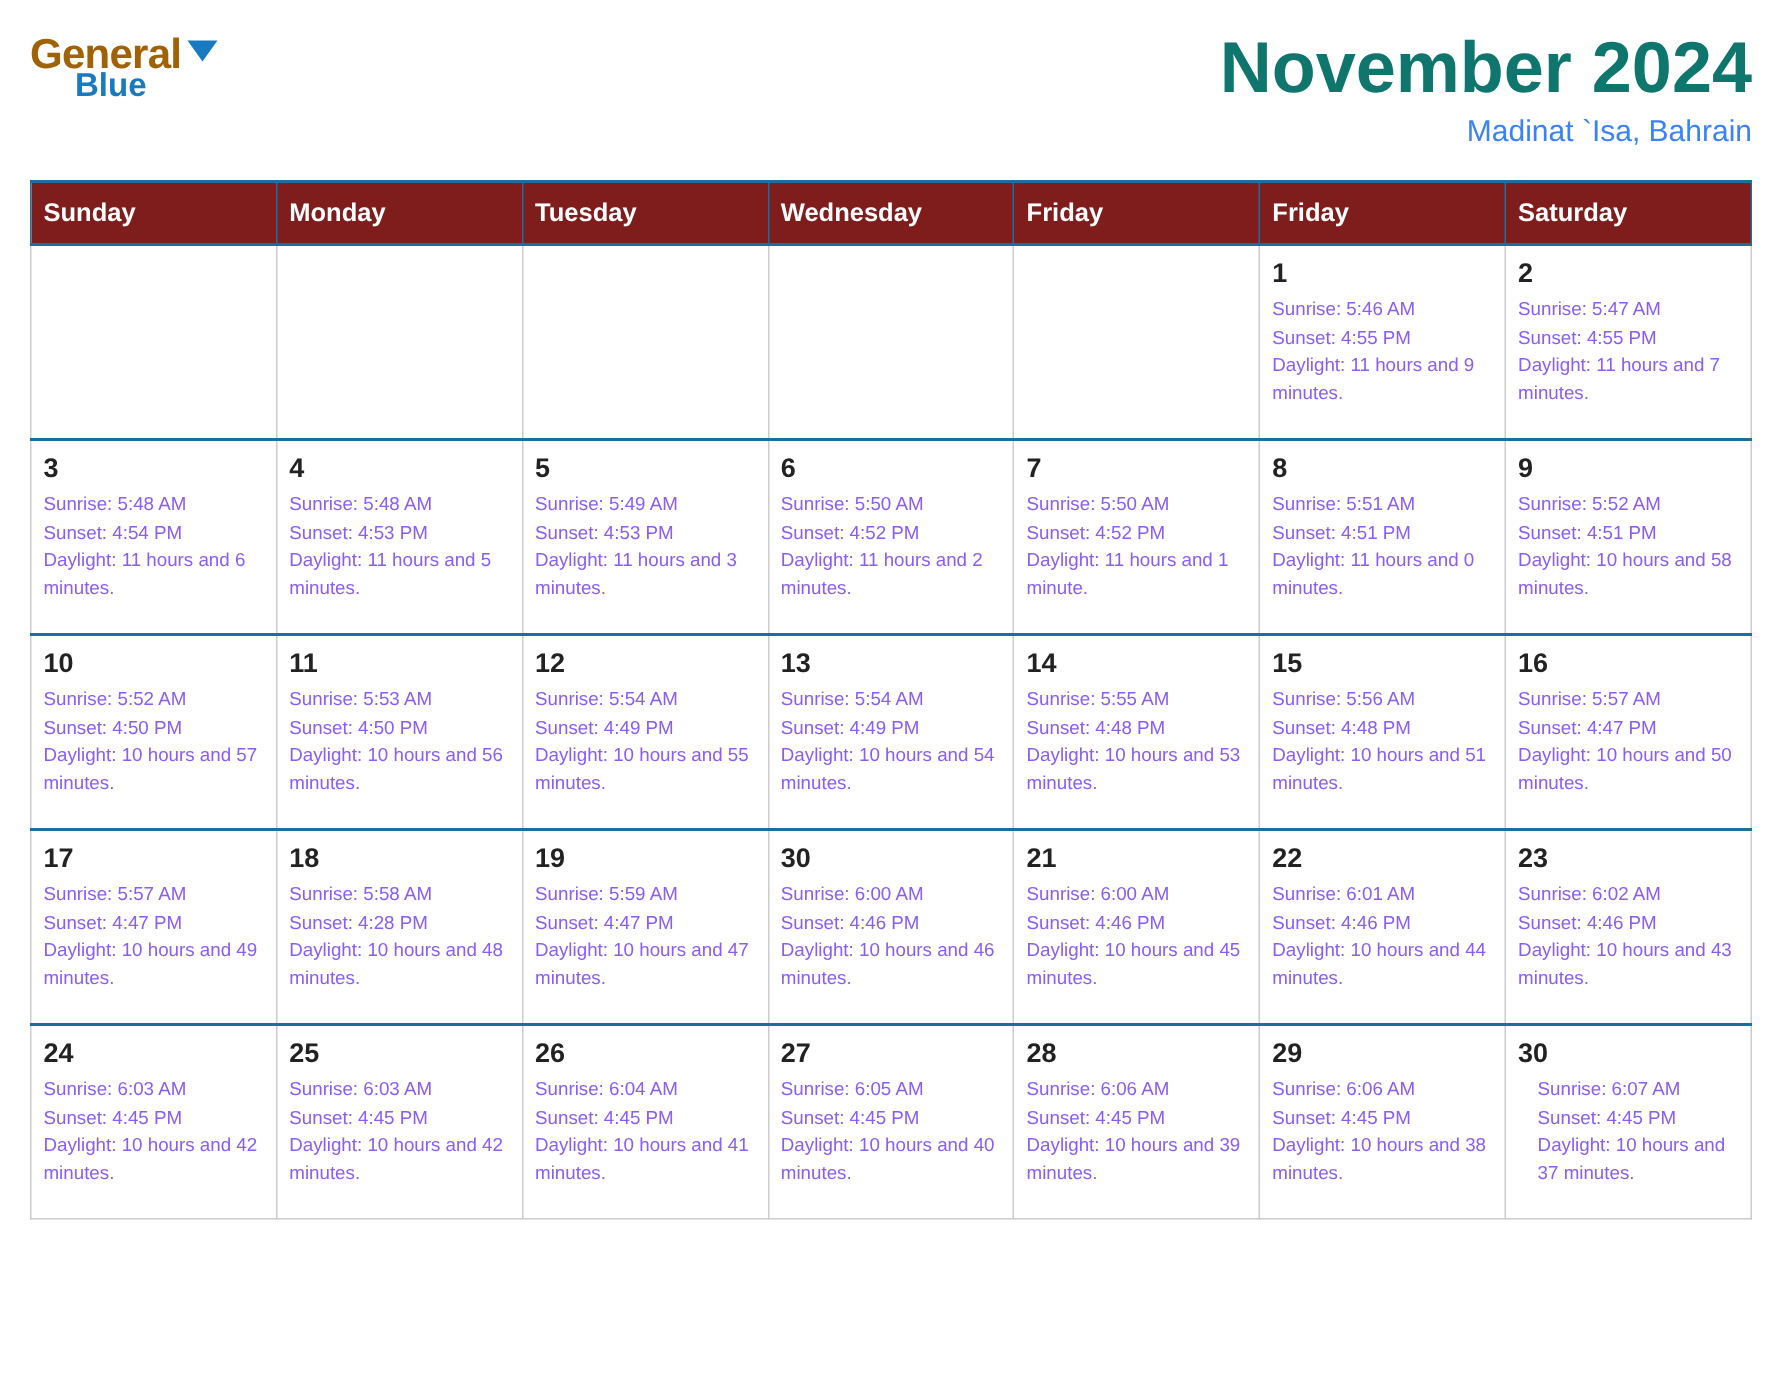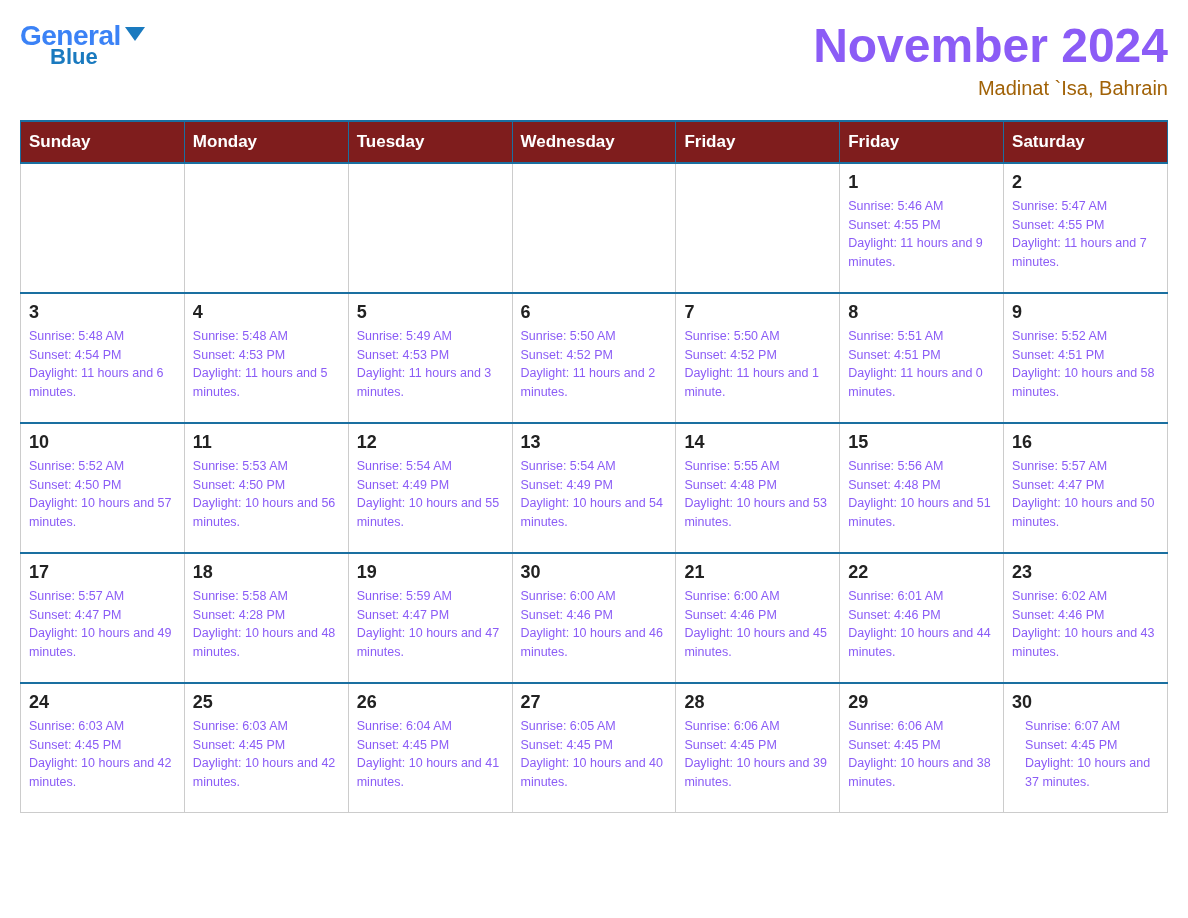--- a/index.html
+++ b/index.html
@@ -17,21 +17,21 @@
       margin-bottom: 20px;
     }
     .logo {
       display: flex;
       flex-direction: column;
       align-items: flex-start;
     }
     .logo-general {
       font-size: 28px;
       font-weight: bold;
-      color: #3b82f6;
+      color: #a16207;
       letter-spacing: -0.5px;
     }
     .logo-blue {
       font-size: 22px;
       font-weight: bold;
       color: #1a7abf;
       margin-top: -8px;
       margin-left: 30px;
     }
     .logo-triangle {
@@ -49,26 +49,26 @@
     .logo-text-wrap {
       display: flex;
       align-items: center;
     }
     .title-block {
       text-align: right;
     }
     .month-year {
       font-size: 48px;
       font-weight: bold;
-      color: #8b5cf6;
+      color: #0f766e;
       line-height: 1.1;
     }
     .location {
       font-size: 20px;
-      color: #a16207;
+      color: #3b82f6;
       margin-top: 4px;
     }
     table {
       width: 100%;
       border-collapse: collapse;
     }
     thead th {
       background-color: #7f1d1d;
       color: #fff;
       font-size: 17px;

